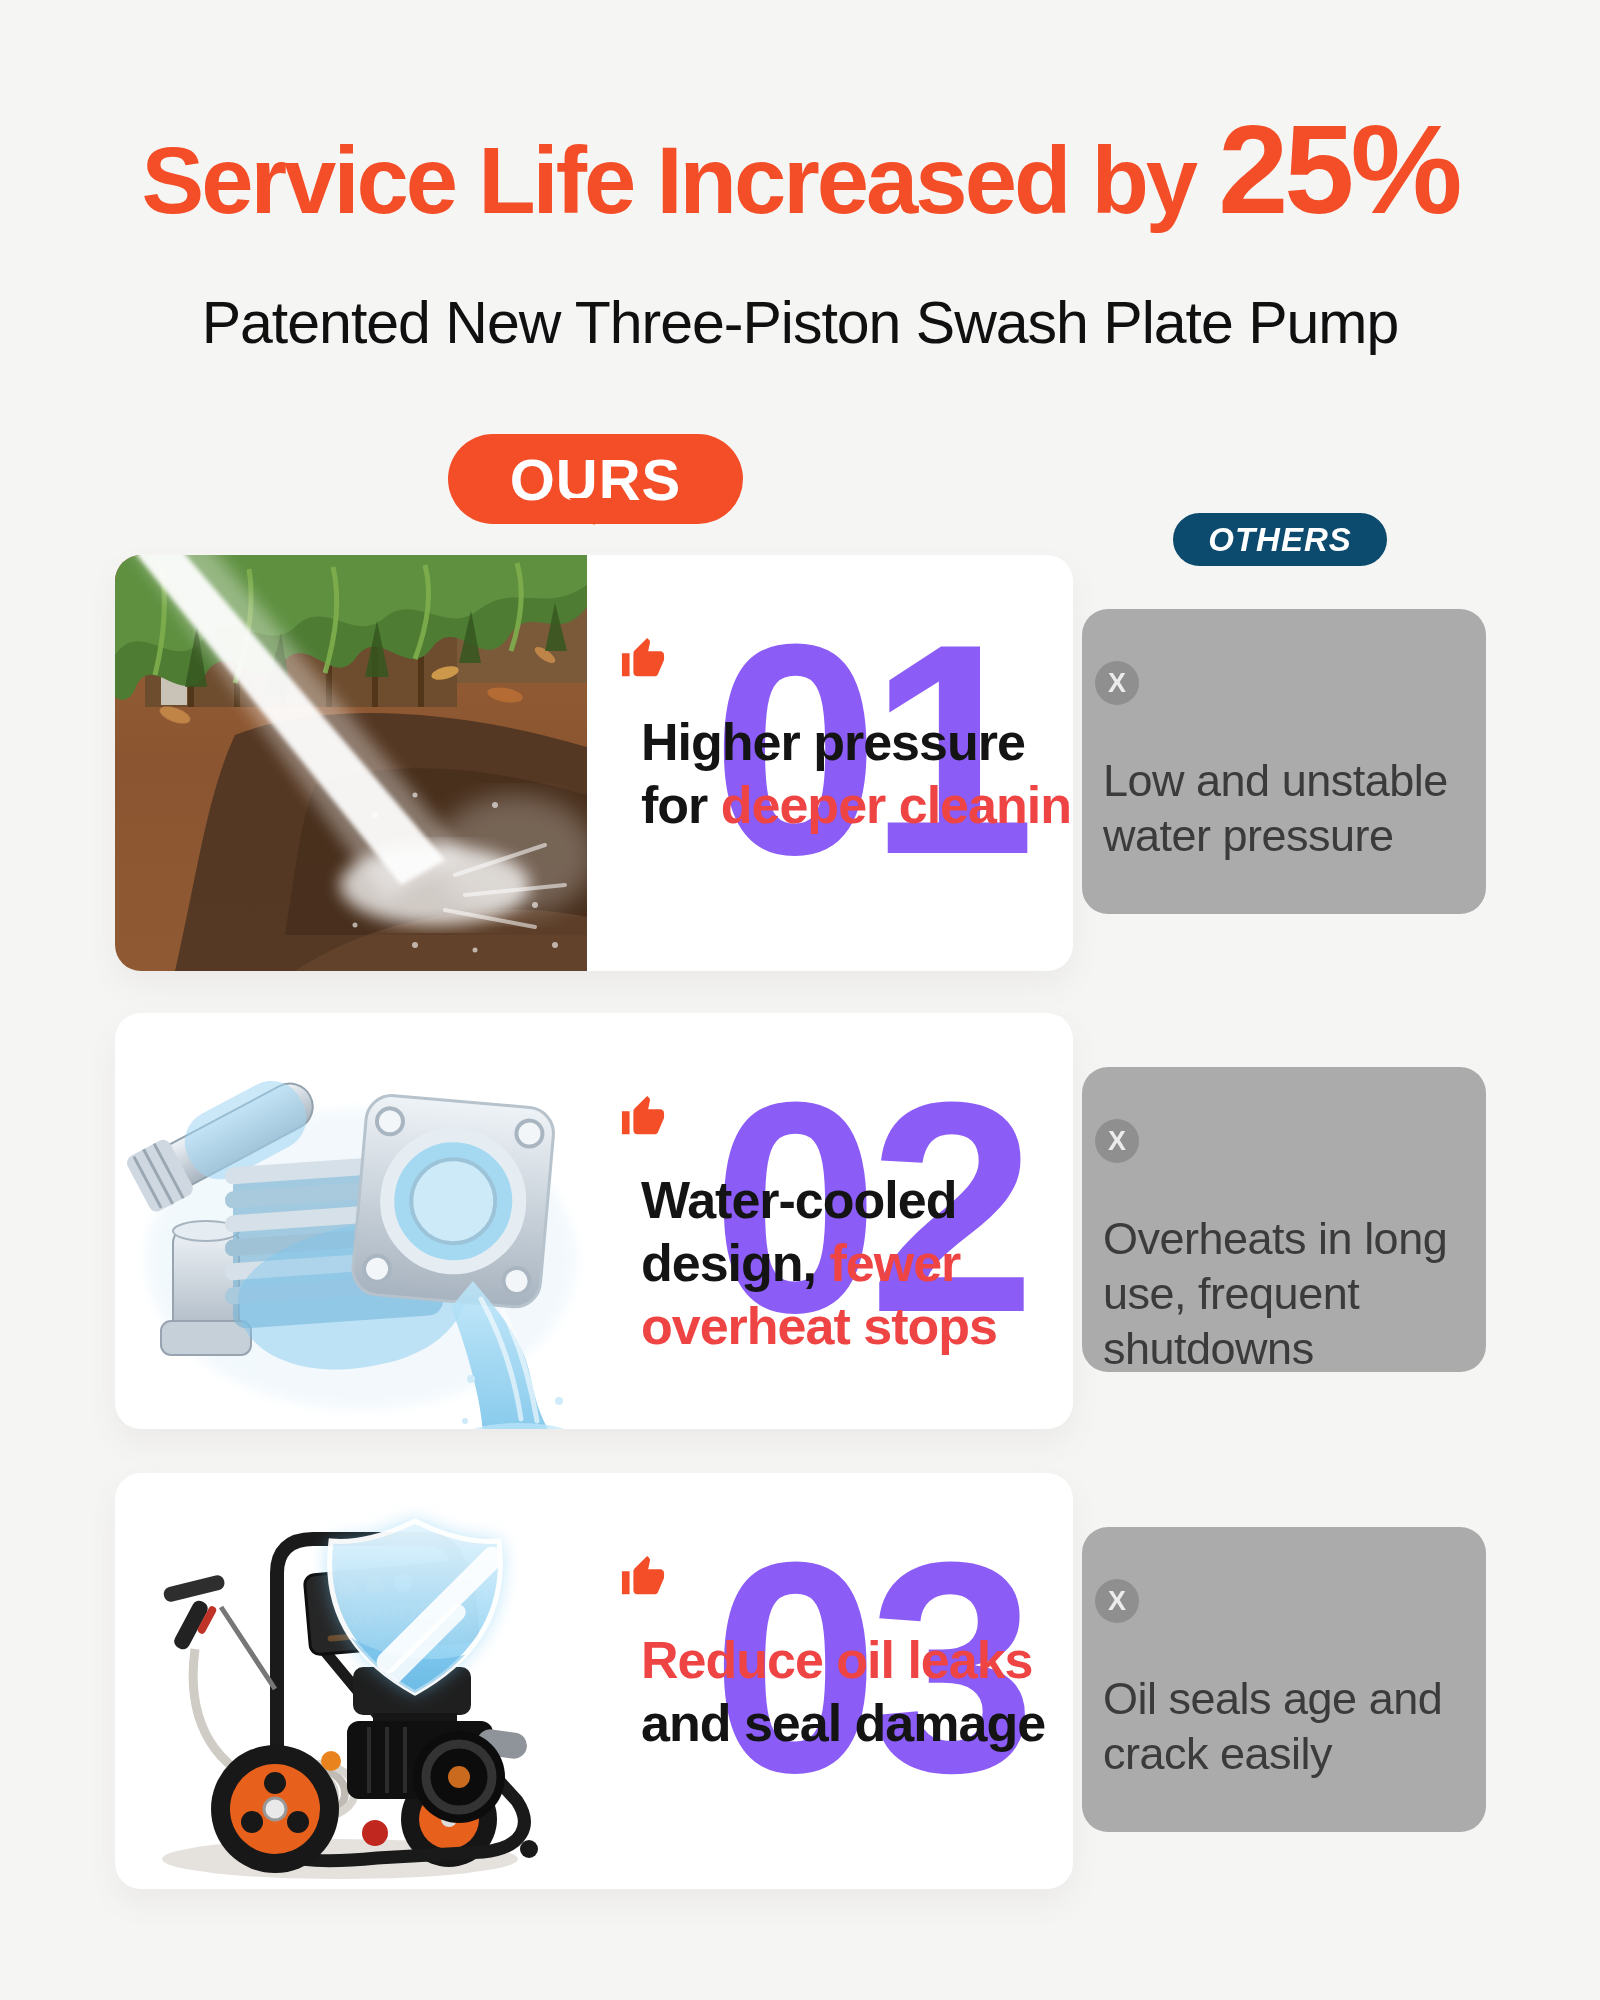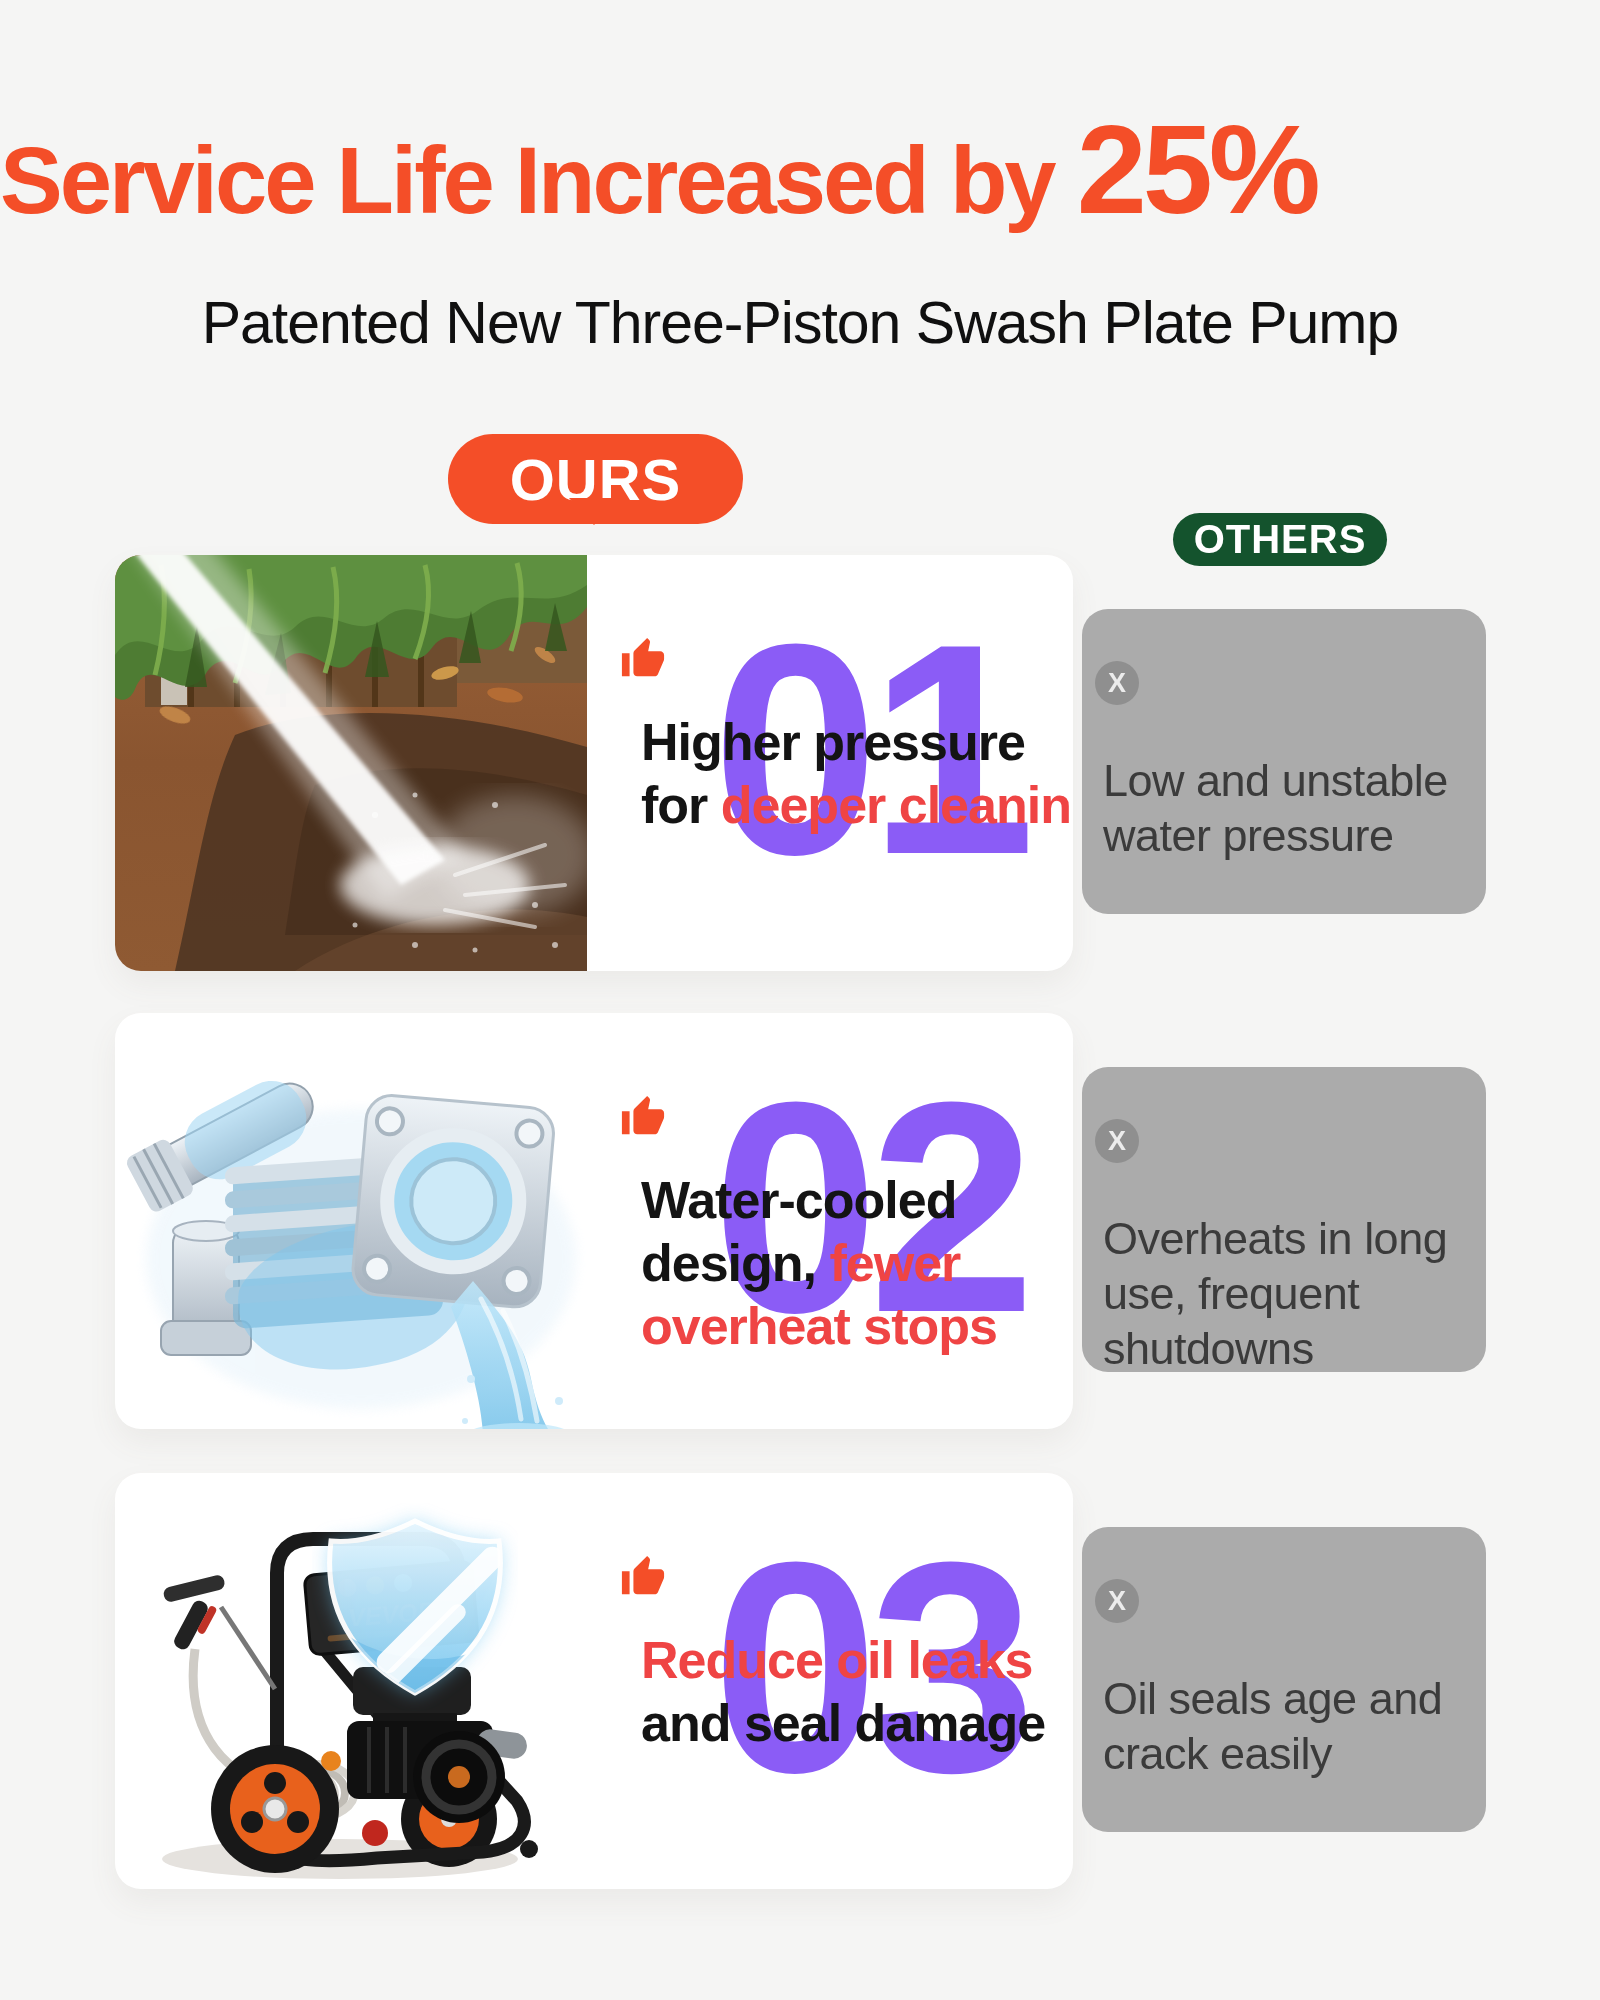--- a/index.html
+++ b/index.html
@@ -3,21 +3,21 @@
 <meta charset="utf-8">
 <style>
   html,body{margin:0;padding:0;}
   body{
     width:1600px;height:2000px;position:relative;overflow:hidden;
     background:#F5F5F4;
     font-family:"Liberation Sans", sans-serif;
   }
   
   .title-wrap{
-    position:absolute;top:107px;left:0;width:1600px;
+    position:absolute;top:107px;left:0;width:1600px;text-align:center;
     color:#F44E28;font-weight:800;line-height:1;letter-spacing:-3px;white-space:nowrap;
   }
   .title-main{font-size:94px;}
   .title-big{font-size:126px;letter-spacing:-4px;}
   .subtitle{
     position:absolute;top:294px;left:0;width:1600px;text-align:center;
     font-size:59px;color:#101010;letter-spacing:-1px;line-height:1;
   }
   
   .ours-badge{
@@ -25,22 +25,22 @@
     background:#F44E28;color:#fff;font-size:58px;font-weight:800;letter-spacing:1px;
     display:flex;align-items:center;justify-content:center;
   }
   .ours-pointer{
     position:absolute;left:569px;top:498px;width:0;height:0;
     border-left:25px solid transparent;border-right:25px solid transparent;
     border-top:27px solid #F44E28;
   }
   .others-badge{
     position:absolute;left:1173px;top:513px;width:214px;height:53px;border-radius:27px;
-    background:#14532d;color:#fff;font-size:40px;font-weight:600;letter-spacing:1px;
-    display:flex;align-items:center;justify-content:center;
+    background:#0c4a6e;color:#fff;font-size:33px;font-weight:600;letter-spacing:1px;
+    display:flex;align-items:center;justify-content:center;font-style:italic;
   }
   
   .card{
     position:absolute;left:115px;width:958px;height:416px;background:#fff;
     border-radius:26px;overflow:hidden;box-shadow:0 14px 30px rgba(110,100,90,.07);
   }
   .card-1{top:555px;}  .card-2{top:1013px;}  .card-3{top:1473px;}
   .card-img{position:absolute;left:0;top:0;z-index:1;}
   .watermark{
     position:absolute;left:573px;top:44px;z-index:0;

